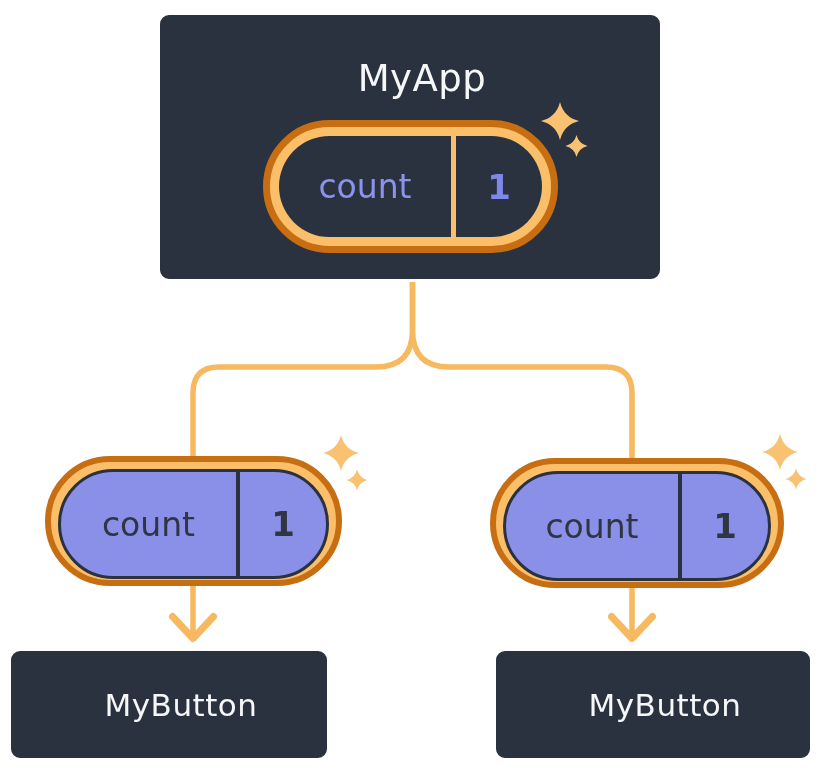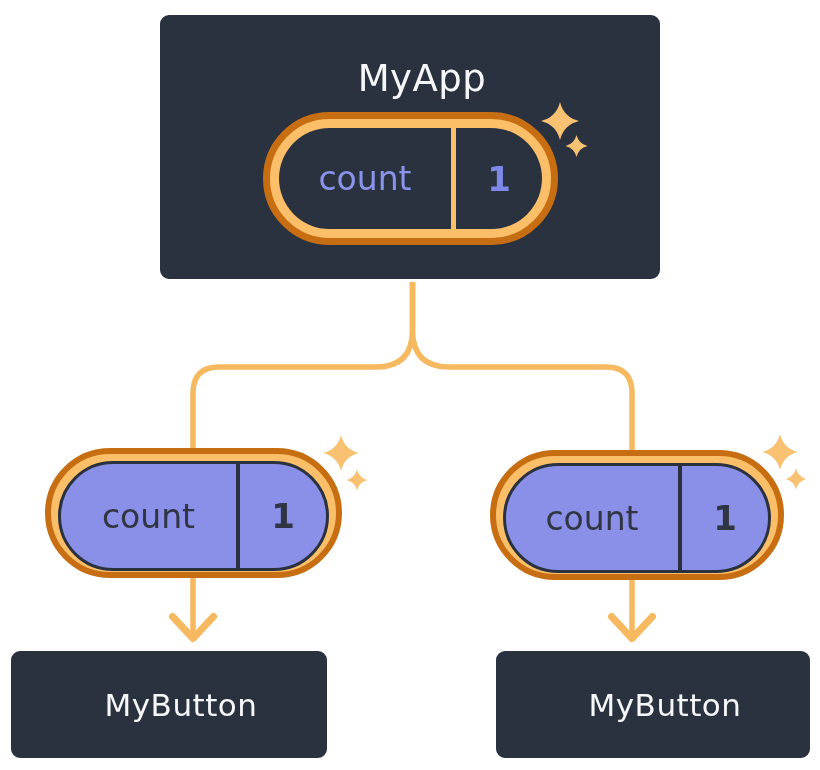--- a/index.html
+++ b/index.html
@@ -31,21 +31,21 @@
   .root-node .node-title{top:42px;}
   .leaf-node{display:flex; align-items:center; justify-content:center;}
   .leaf-node .node-title{position:static; font-size:31px;}
   .leaf-left{left:8px;  top:648px; width:322px; height:113px;}
   .leaf-right{left:493px; top:648px; width:320px; height:113px;}
 
   .pill{
     position:absolute; box-sizing:border-box; z-index:2;
     border:7px solid var(--ring-outer);
     background:var(--ring-inner);
-    border-radius:80px; padding:9px;
+    border-radius:80px; padding:9px;margin-top:8px;
   }
   .pill-inner{
     height:100%; border-radius:60px; overflow:hidden;
     display:flex; align-items:stretch;
   }
   .pill-name{flex:1; display:flex; align-items:center; justify-content:center; font-size:33px;}
   .pill-divider{width:5px; flex:0 0 auto;}
   .pill-value{width:86px; flex:0 0 auto; display:flex; align-items:center; justify-content:center; font-size:34px; font-weight:700;}
 
   .root-pill{left:263px; top:112px; width:295px; height:133px;}

